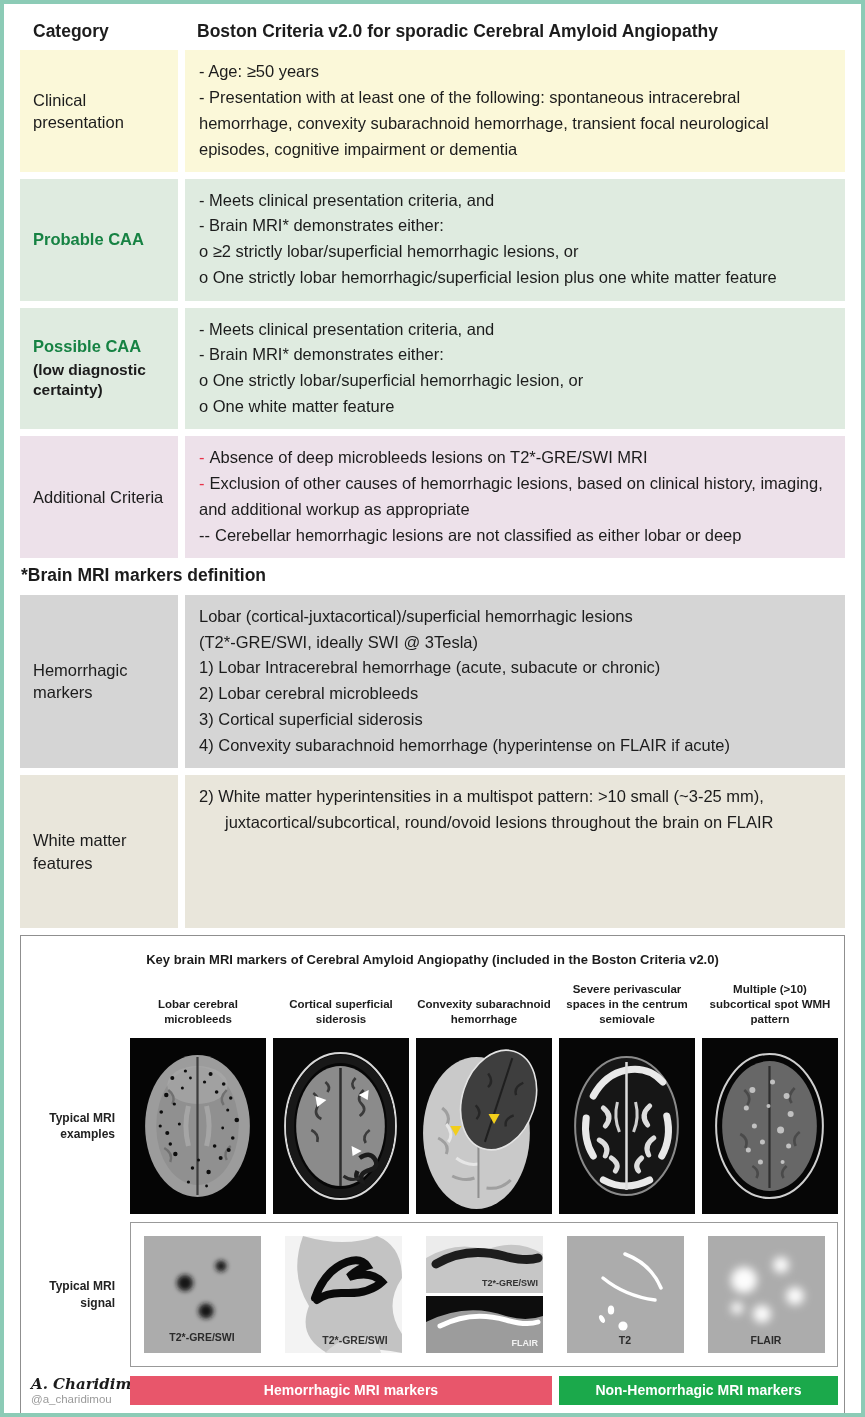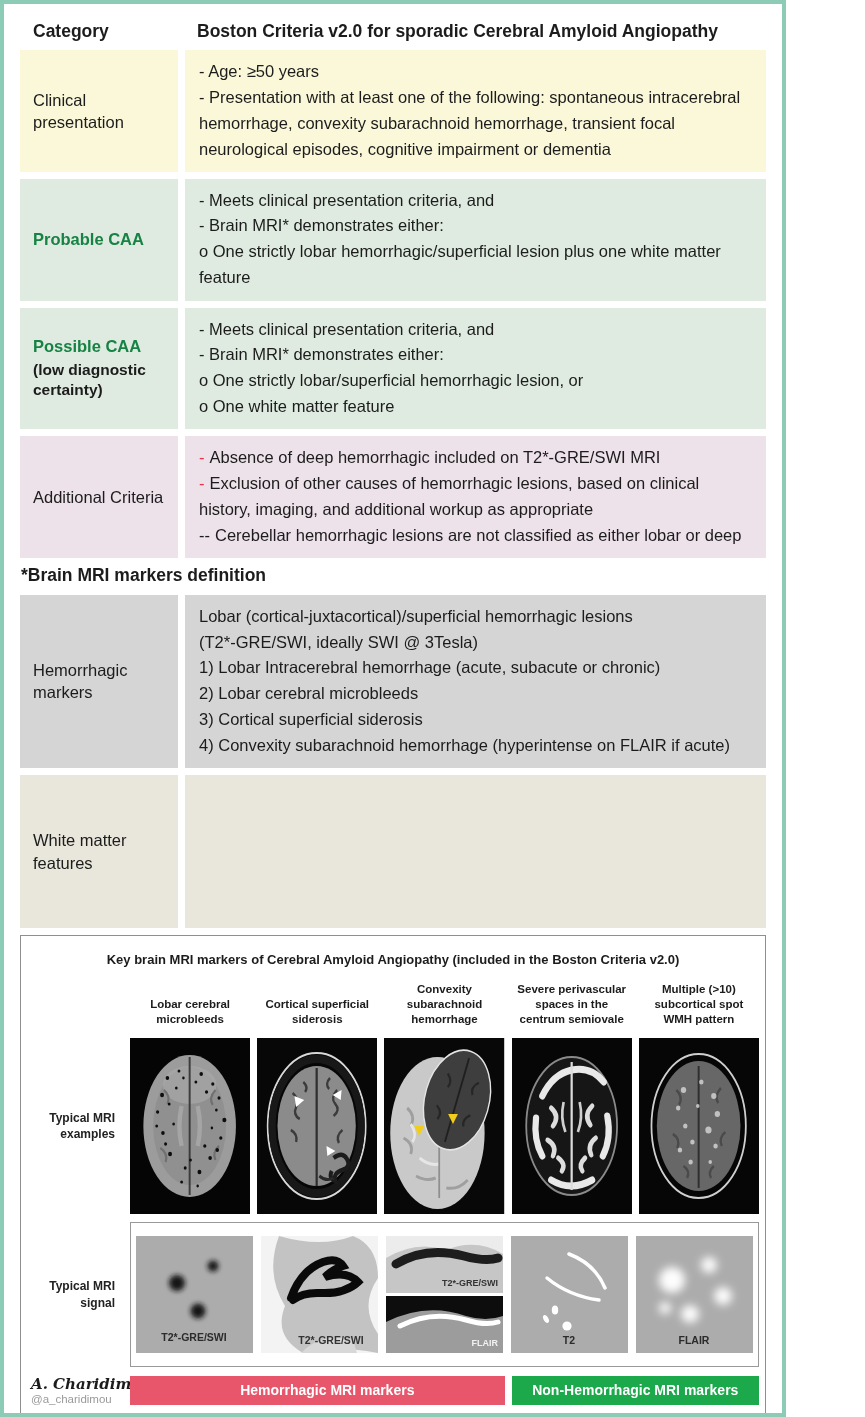--- a/index.html
+++ b/index.html
@@ -1,17 +1,17 @@
 <!DOCTYPE html>
 <html><head>
 <meta charset="utf-8">
 <style>
   html,body{margin:0;padding:0;background:#fff;}
   .page{
-    box-sizing:border-box;width:786px;height:1417px;
+    box-sizing:border-box;width:865px;height:1417px;
     border:4px solid #8CCBB6;background:#fff;
     padding:12px 16px 6px 16px;
     font-family:"Liberation Sans",sans-serif;color:#1c1c1c;
     overflow:hidden;
   }
   
   .trow{display:grid;grid-template-columns:158px 1fr;column-gap:7px;margin-bottom:7px;}
   .thead-row{margin-bottom:4px;}
   .thead-row .hc{font-weight:bold;font-size:17.5px;padding:5px 2px 4px 13px;}
   .thead-row .hc2{padding-left:12px;}
@@ -72,41 +72,42 @@
       <div>- Age: ≥50 years</div>
       <div>- Presentation with at least one of the following: spontaneous intracerebral hemorrhage, convexity subarachnoid hemorrhage, transient focal neurological episodes, cognitive impairment or dementia</div>
     </div>
   </div>
 
   <div class="trow r1">
     <div class="cell-label green-label">Probable CAA</div>
     <div class="cell-content">
       <div>- Meets clinical presentation criteria, and</div>
       <div>- Brain MRI* demonstrates either:</div>
+      <div>o ≥2 strictly lobar/superficial hemorrhagic lesions, or</div>
       <div>o One strictly lobar hemorrhagic/superficial lesion plus one white matter feature</div>
     </div>
   </div>
 
   <div class="trow r2">
     <div class="cell-label">
       <span class="green-label">Possible CAA</span>
       <span class="sublabel">(low diagnostic certainty)</span>
     </div>
     <div class="cell-content">
       <div>- Meets clinical presentation criteria, and</div>
       <div>- Brain MRI* demonstrates either:</div>
       <div>o One strictly lobar/superficial hemorrhagic lesion, or</div>
       <div>o One white matter feature</div>
     </div>
   </div>
 
   <div class="trow r3">
     <div class="cell-label">Additional Criteria</div>
     <div class="cell-content">
-      <div><span class="dash red">-</span><span>Absence of  deep hemorrhagic included on T2*-GRE/SWI MRI</span></div>
+      <div><span class="dash red">-</span><span>Absence of  deep microbleeds lesions on T2*-GRE/SWI MRI</span></div>
       <div><span class="dash red">-</span><span>Exclusion of other causes of hemorrhagic lesions, based on clinical history, imaging, and additional workup as appropriate</span></div>
       <div><span class="dash">--</span><span>Cerebellar hemorrhagic lesions are not classified as either lobar or deep</span></div>
     </div>
   </div>
 
   <div class="section-heading">*Brain MRI markers definition</div>
 
   <div class="trow r4">
     <div class="cell-label">Hemorrhagic markers</div>
     <div class="cell-content">
@@ -115,20 +116,21 @@
       <div>1) Lobar Intracerebral hemorrhage (acute, subacute or chronic)</div>
       <div>2) Lobar cerebral microbleeds</div>
       <div>3) Cortical superficial siderosis</div>
       <div>4) Convexity subarachnoid hemorrhage (hyperintense on FLAIR if acute)</div>
     </div>
   </div>
 
   <div class="trow r5">
     <div class="cell-label">White matter features</div>
     <div class="cell-content">
+      <div class="wm-item">2)  White matter hyperintensities in a multispot pattern: &gt;10 small (~3-25 mm), juxtacortical/subcortical, round/ovoid lesions throughout the brain on FLAIR</div>
     </div>
   </div>
 
   <div class="figure">
     <div class="fig-title">Key brain MRI markers of Cerebral Amyloid Angiopathy (included in the Boston Criteria v2.0)</div>
 
     <div class="fig-grid">
 
       <div></div>
       <div class="col-label">Lobar cerebral microbleeds</div>

